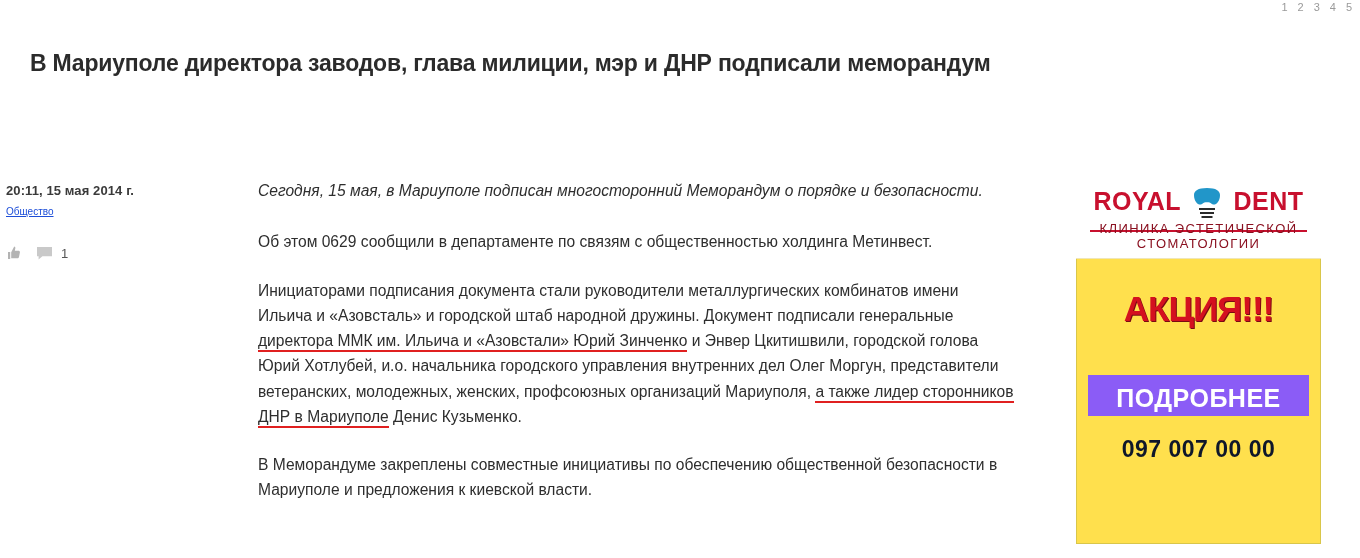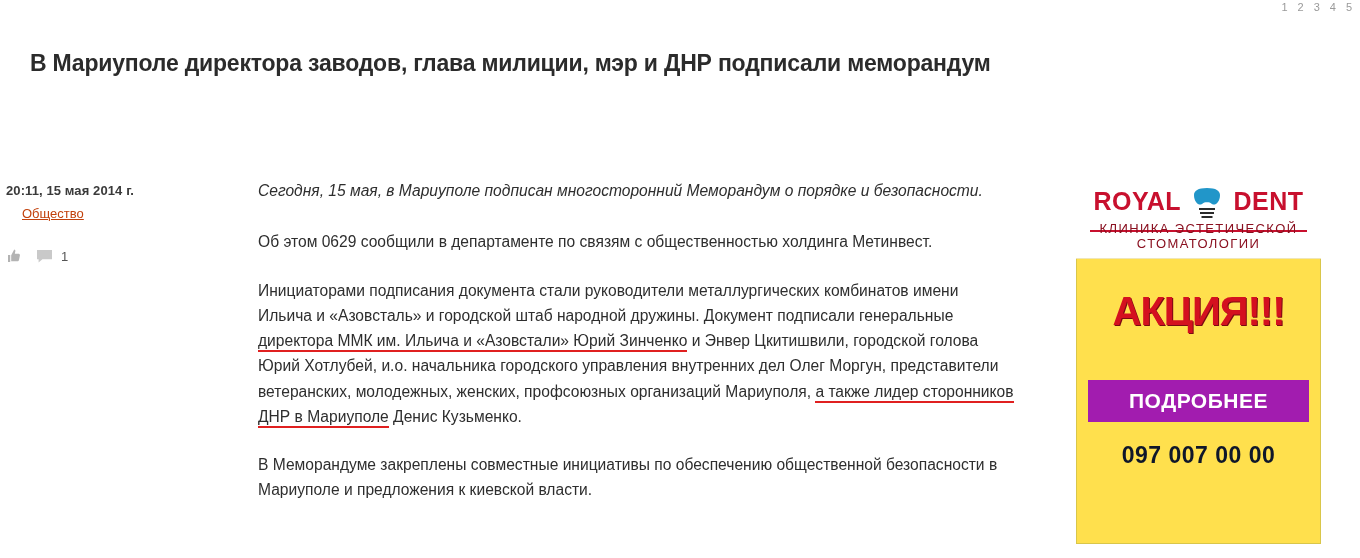--- a/index.html
+++ b/index.html
@@ -51,25 +51,24 @@
     width: 200px;
   }
   .meta-date {
     font-size: 13px;
     color: #3a3a3a;
     font-weight: bold;
     letter-spacing: 0.1px;
   }
   .meta-cat {
     margin-top: 8px;
-    font-size: 13px;
-    color: #c2410c;
+    font-size: 10px;
+    color: #1d4ed8;
     text-decoration: underline;
     display: inline-block;
-    margin-left: 16px;
   }
   .meta-icons {
     margin-top: 26px;
     display: flex;
     align-items: center;
     gap: 14px;
   }
   .icon-thumb { width: 16px; height: 16px; display: block; }
   .icon-comment { width: 17px; height: 15px; display: block; }
   .comment-count {
@@ -149,34 +148,34 @@
     left: 0;
     width: 100%;
     text-align: center;
     font-size: 13px;
     color: #8a1020;
     letter-spacing: 1.4px;
   }
   .ad-action {
     margin-top: 30px;
     text-align: center;
-    font-size: 40px;
+    font-size: 35px;
     font-weight: bold;
     color: #d4111f;
     letter-spacing: -1px;
     text-shadow: 1px 1px 0 #7a0a12;
   }
   .ad-btn {
     margin: 46px 12px 0 12px;
-    background: #a21caf;
+    background: #8b5cf6;
     color: #ffffff;
     text-align: center;
-    font-size: 21px;
-    font-weight: bold;
-    padding: 9px 0 9px 0;
+    font-size: 25px;
+    font-weight: bold;
+    padding: 9px 0 3px 0;
     letter-spacing: 0.5px;
   }
   .ad-phone {
     margin-top: 20px;
     text-align: center;
     font-size: 23px;
     font-weight: bold;
     color: #0f172a;
     letter-spacing: 0.5px;
   }

